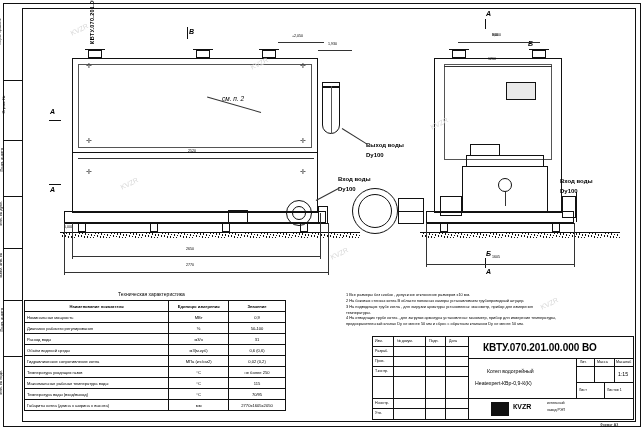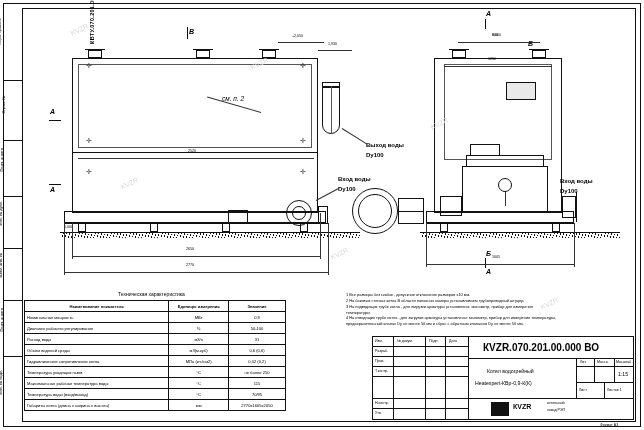--- a/index.html
+++ b/index.html
@@ -287,21 +287,21 @@
         <div class="txt tiny" style="left:2px;top:3px;">Н.контр.</div>
       </div>
     <div class="cell br" style="left:0;top:72px;width:96px;height:10px;">
         <div class="txt tiny" style="left:2px;top:3px;">Утв.</div>
       </div>
     <div class="ln v" style="left:20px;top:0;height:82px;background:#111;"></div>
     <div class="ln v" style="left:52px;top:0;height:82px;background:#111;"></div>
     <div class="ln v" style="left:72px;top:0;height:82px;background:#111;"></div>
 
     <div class="cell bb" style="left:96px;top:0;width:164px;height:22px;border-bottom:1px solid #111;">
-      <div class="txt big" style="left:14px;top:6px;font-size:10px;">КVZR.070.201.00.000 ВО</div>
+      <div class="txt big" style="left:14px;top:6px;font-size:10px;">КВТУ.070.201.00.000 ВО</div>
     </div>
 
     <div class="cell br bb" style="left:96px;top:22px;width:108px;height:40px;">
       <div class="txt" style="left:18px;top:10px;font-size:5.2px;">Котел водогрейный</div>
       <div class="txt" style="left:6px;top:22px;font-size:5.2px;">Heatexpert-КВр-0,9-К(К)</div>
     </div>
 
     <div class="cell br bb" style="left:204px;top:22px;width:18px;height:8px;">
         <div class="txt tiny" style="left:3px;top:2px;">Лит.</div>
       </div>

